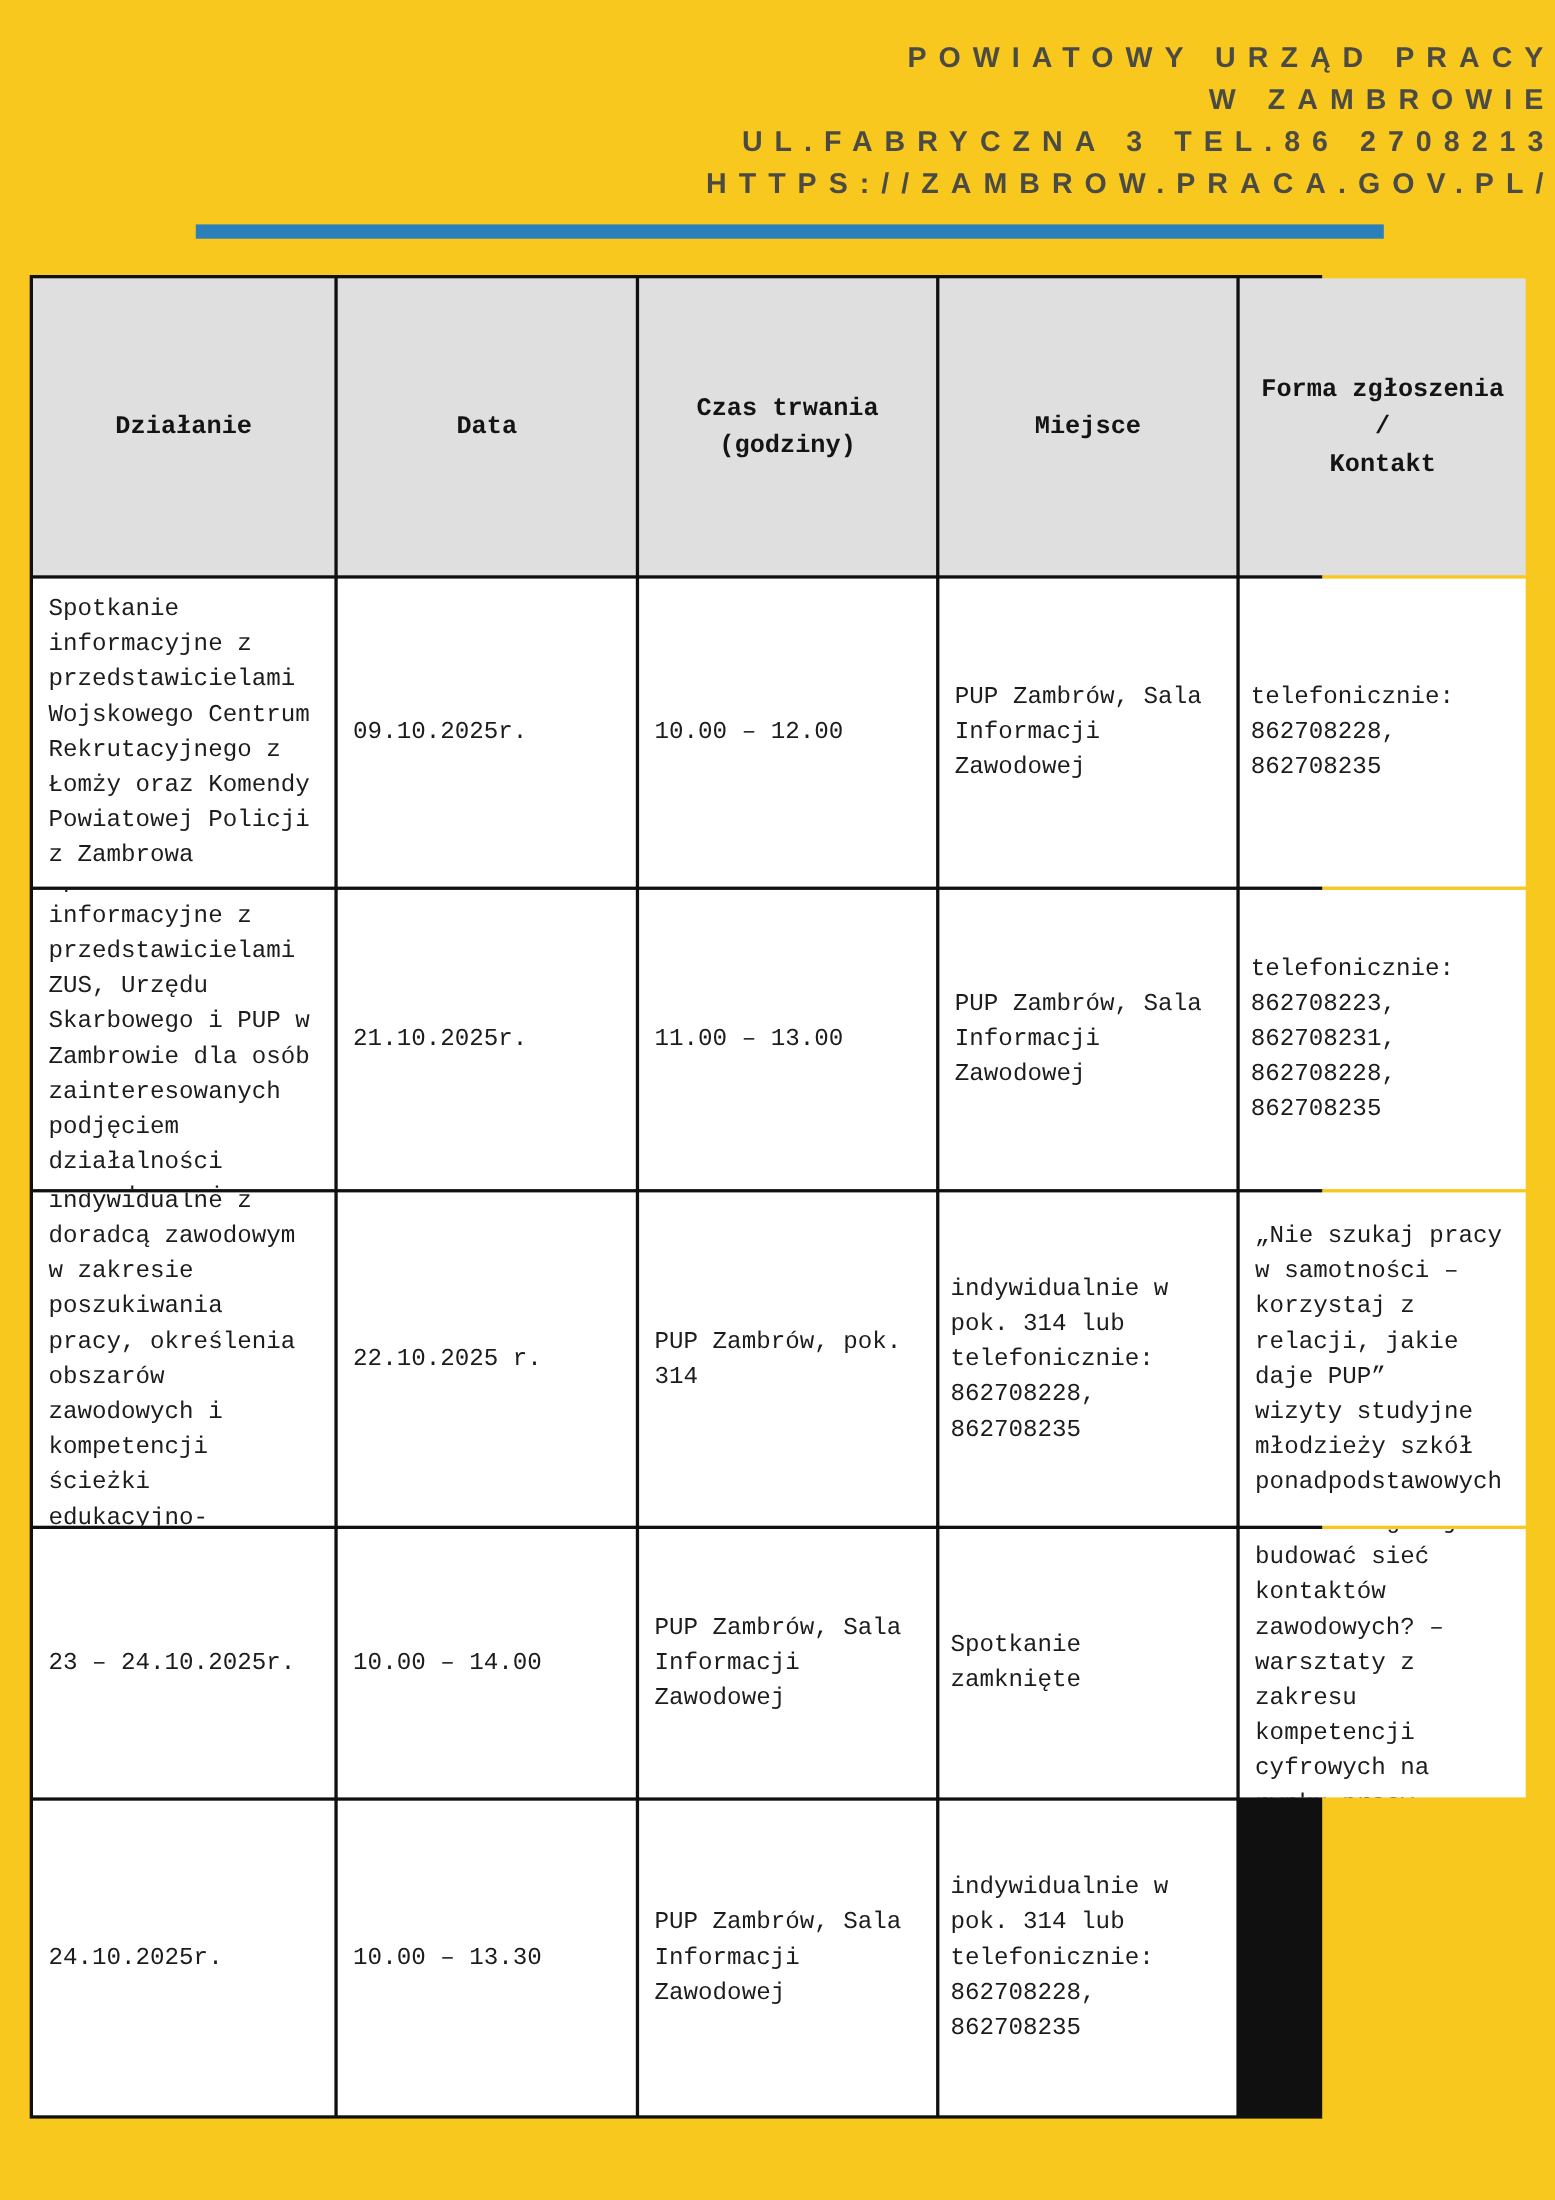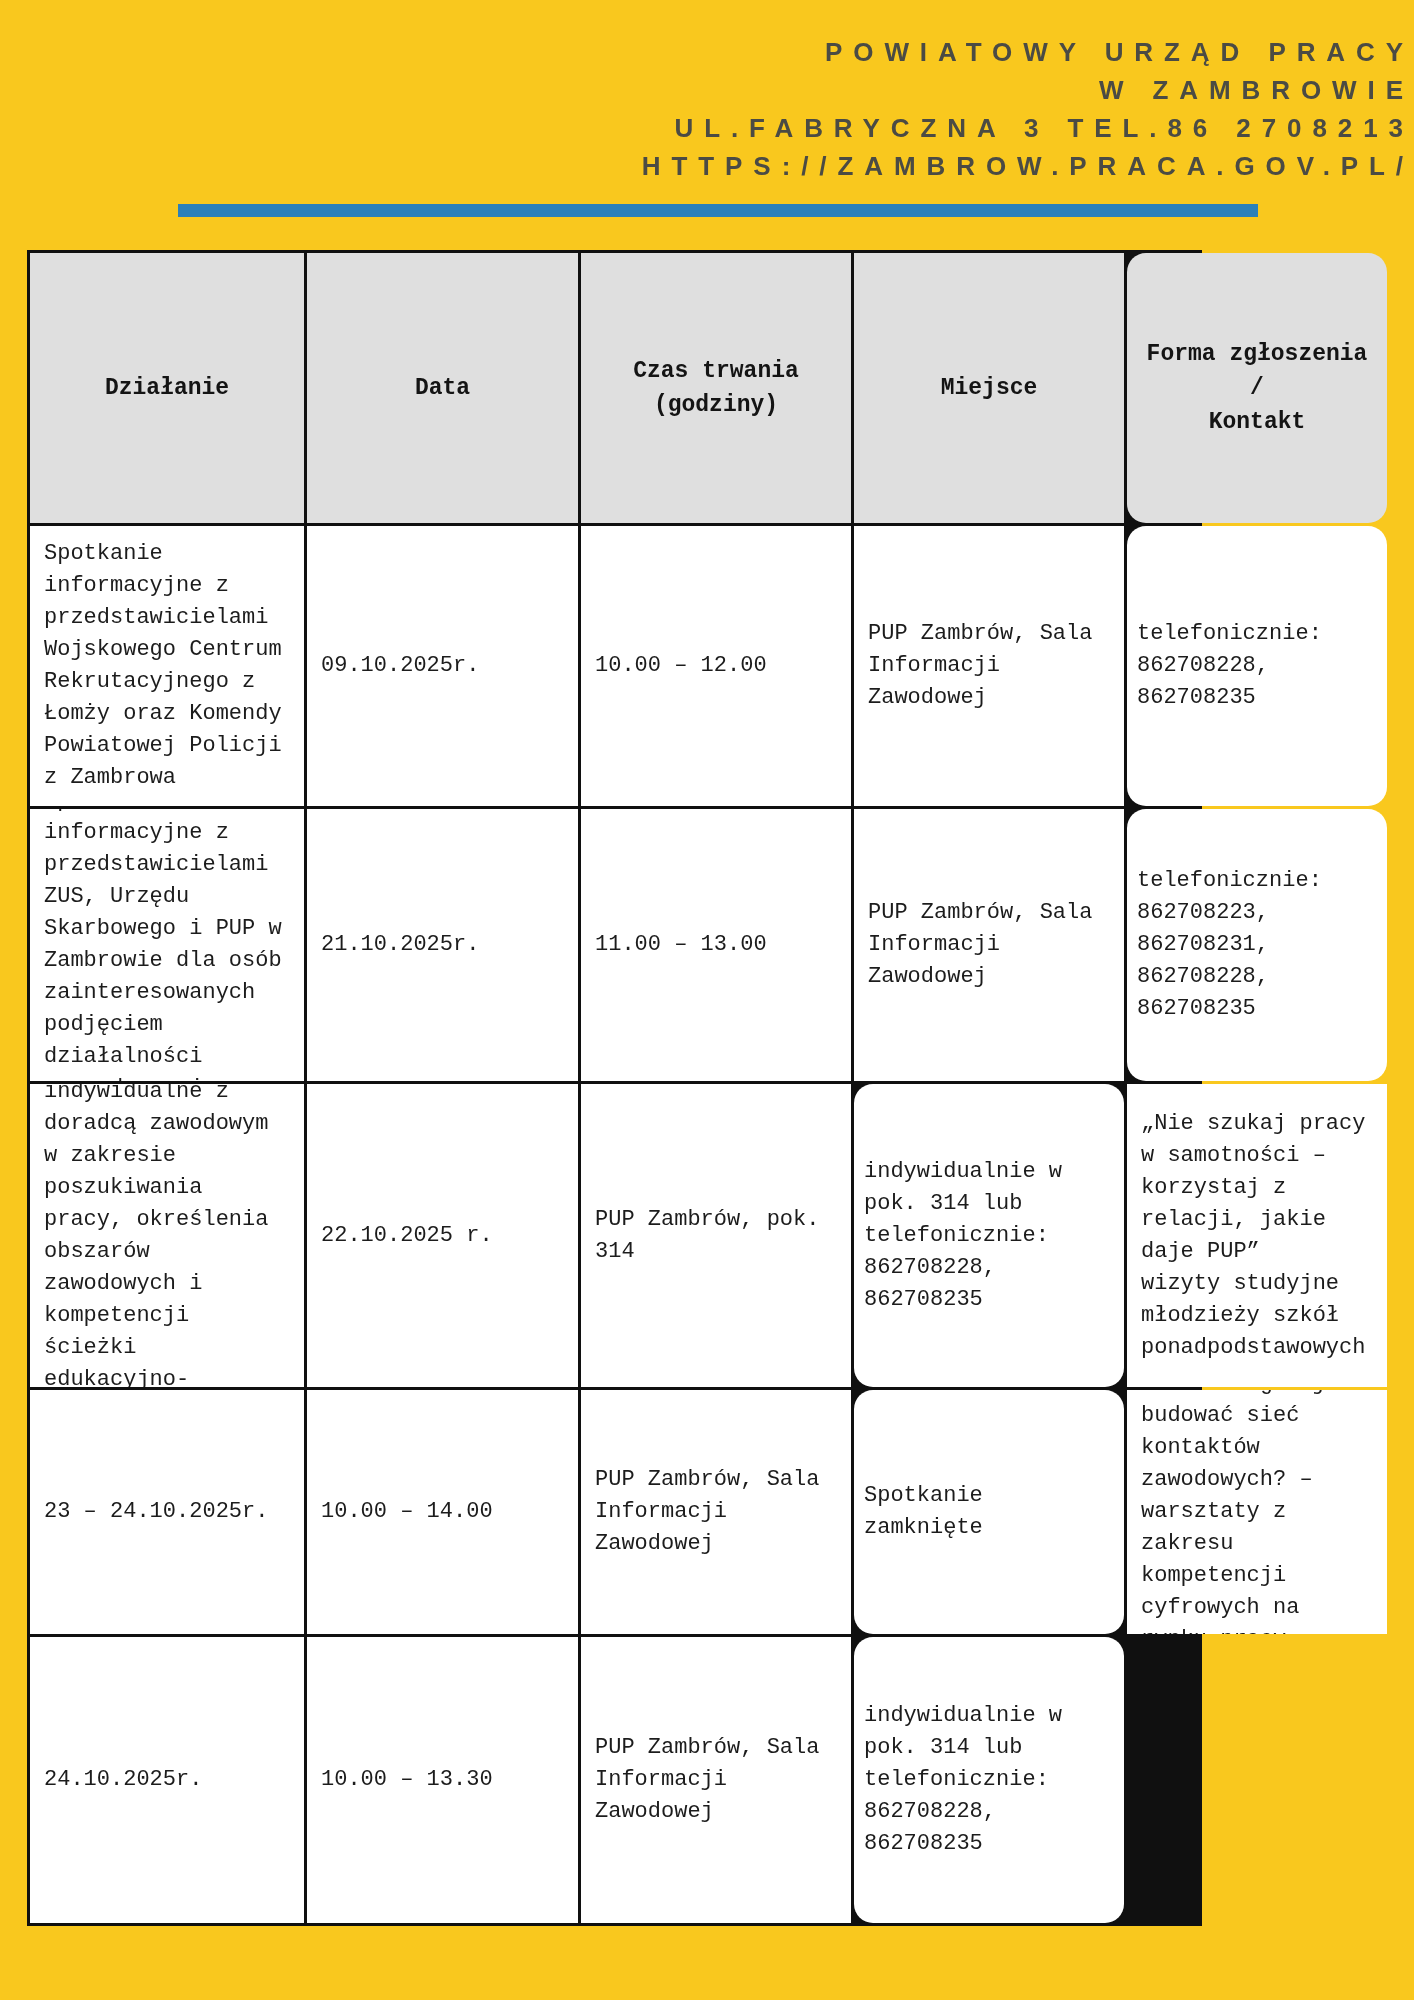--- a/index.html
+++ b/index.html
@@ -59,21 +59,21 @@
     background: #FFFFFF;
     display: flex;
     align-items: center;
     font-size: 22px;
     line-height: 32px;
     color: #1C1C1C;
     padding: 0 14px;
     white-space: pre-line;
     overflow: hidden;
   }
-  .cell.col5 { padding: 0 10px; border-radius: 19px; }
+  .cell.col5 { padding: 0 10px; }
   .cell-head {
     background: #DFDFDF;
     font-weight: bold;
     justify-content: center;
     text-align: center;
     font-size: 23px;
     line-height: 34px;
     padding: 0 10px;
     color: #141414;
   }

